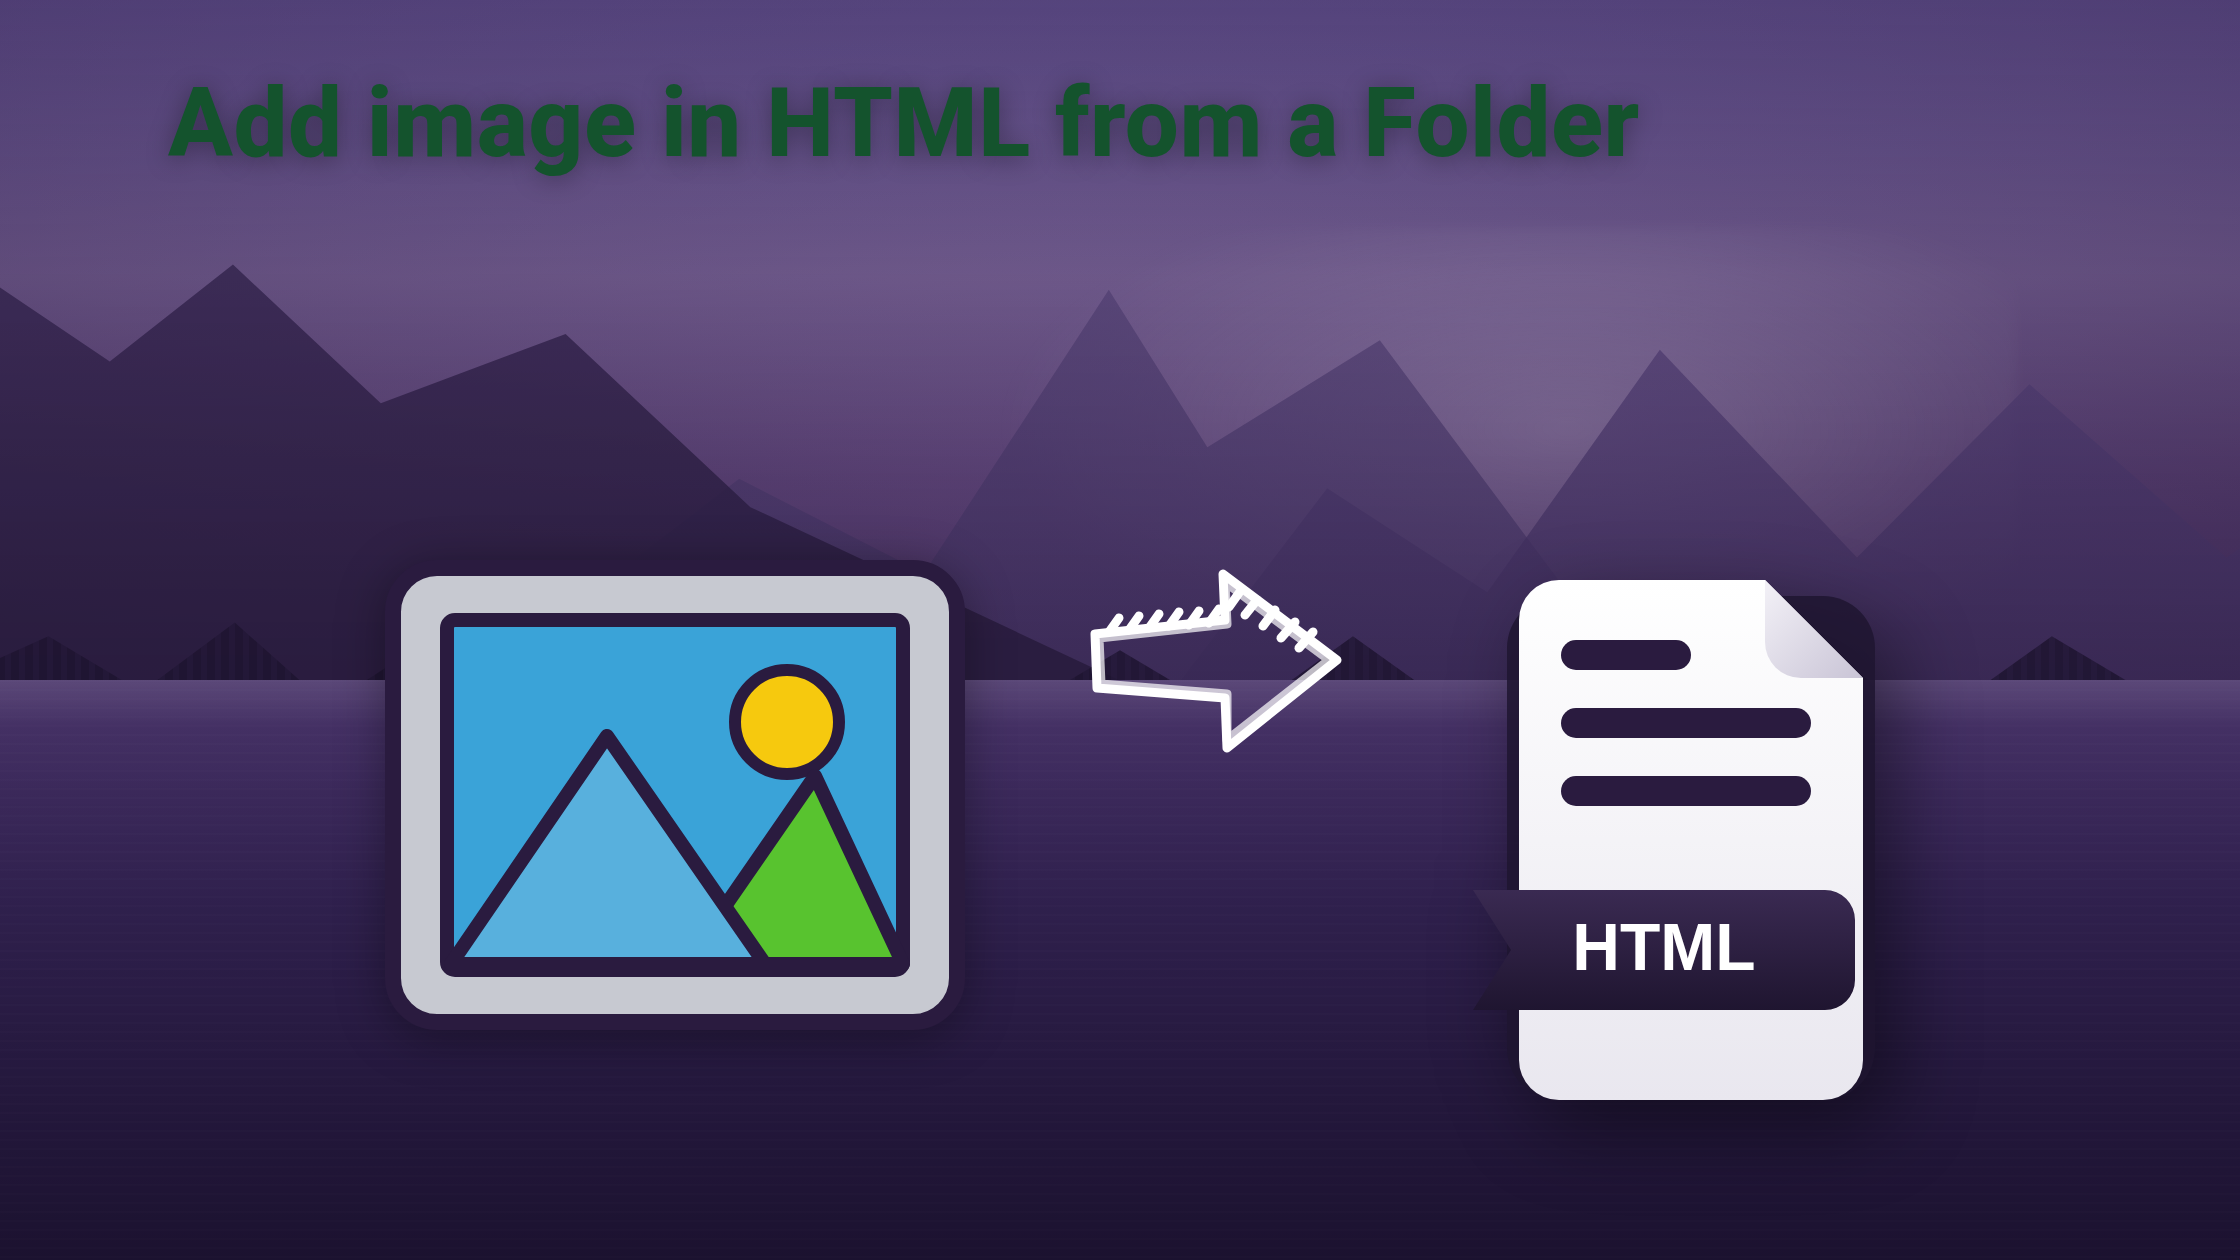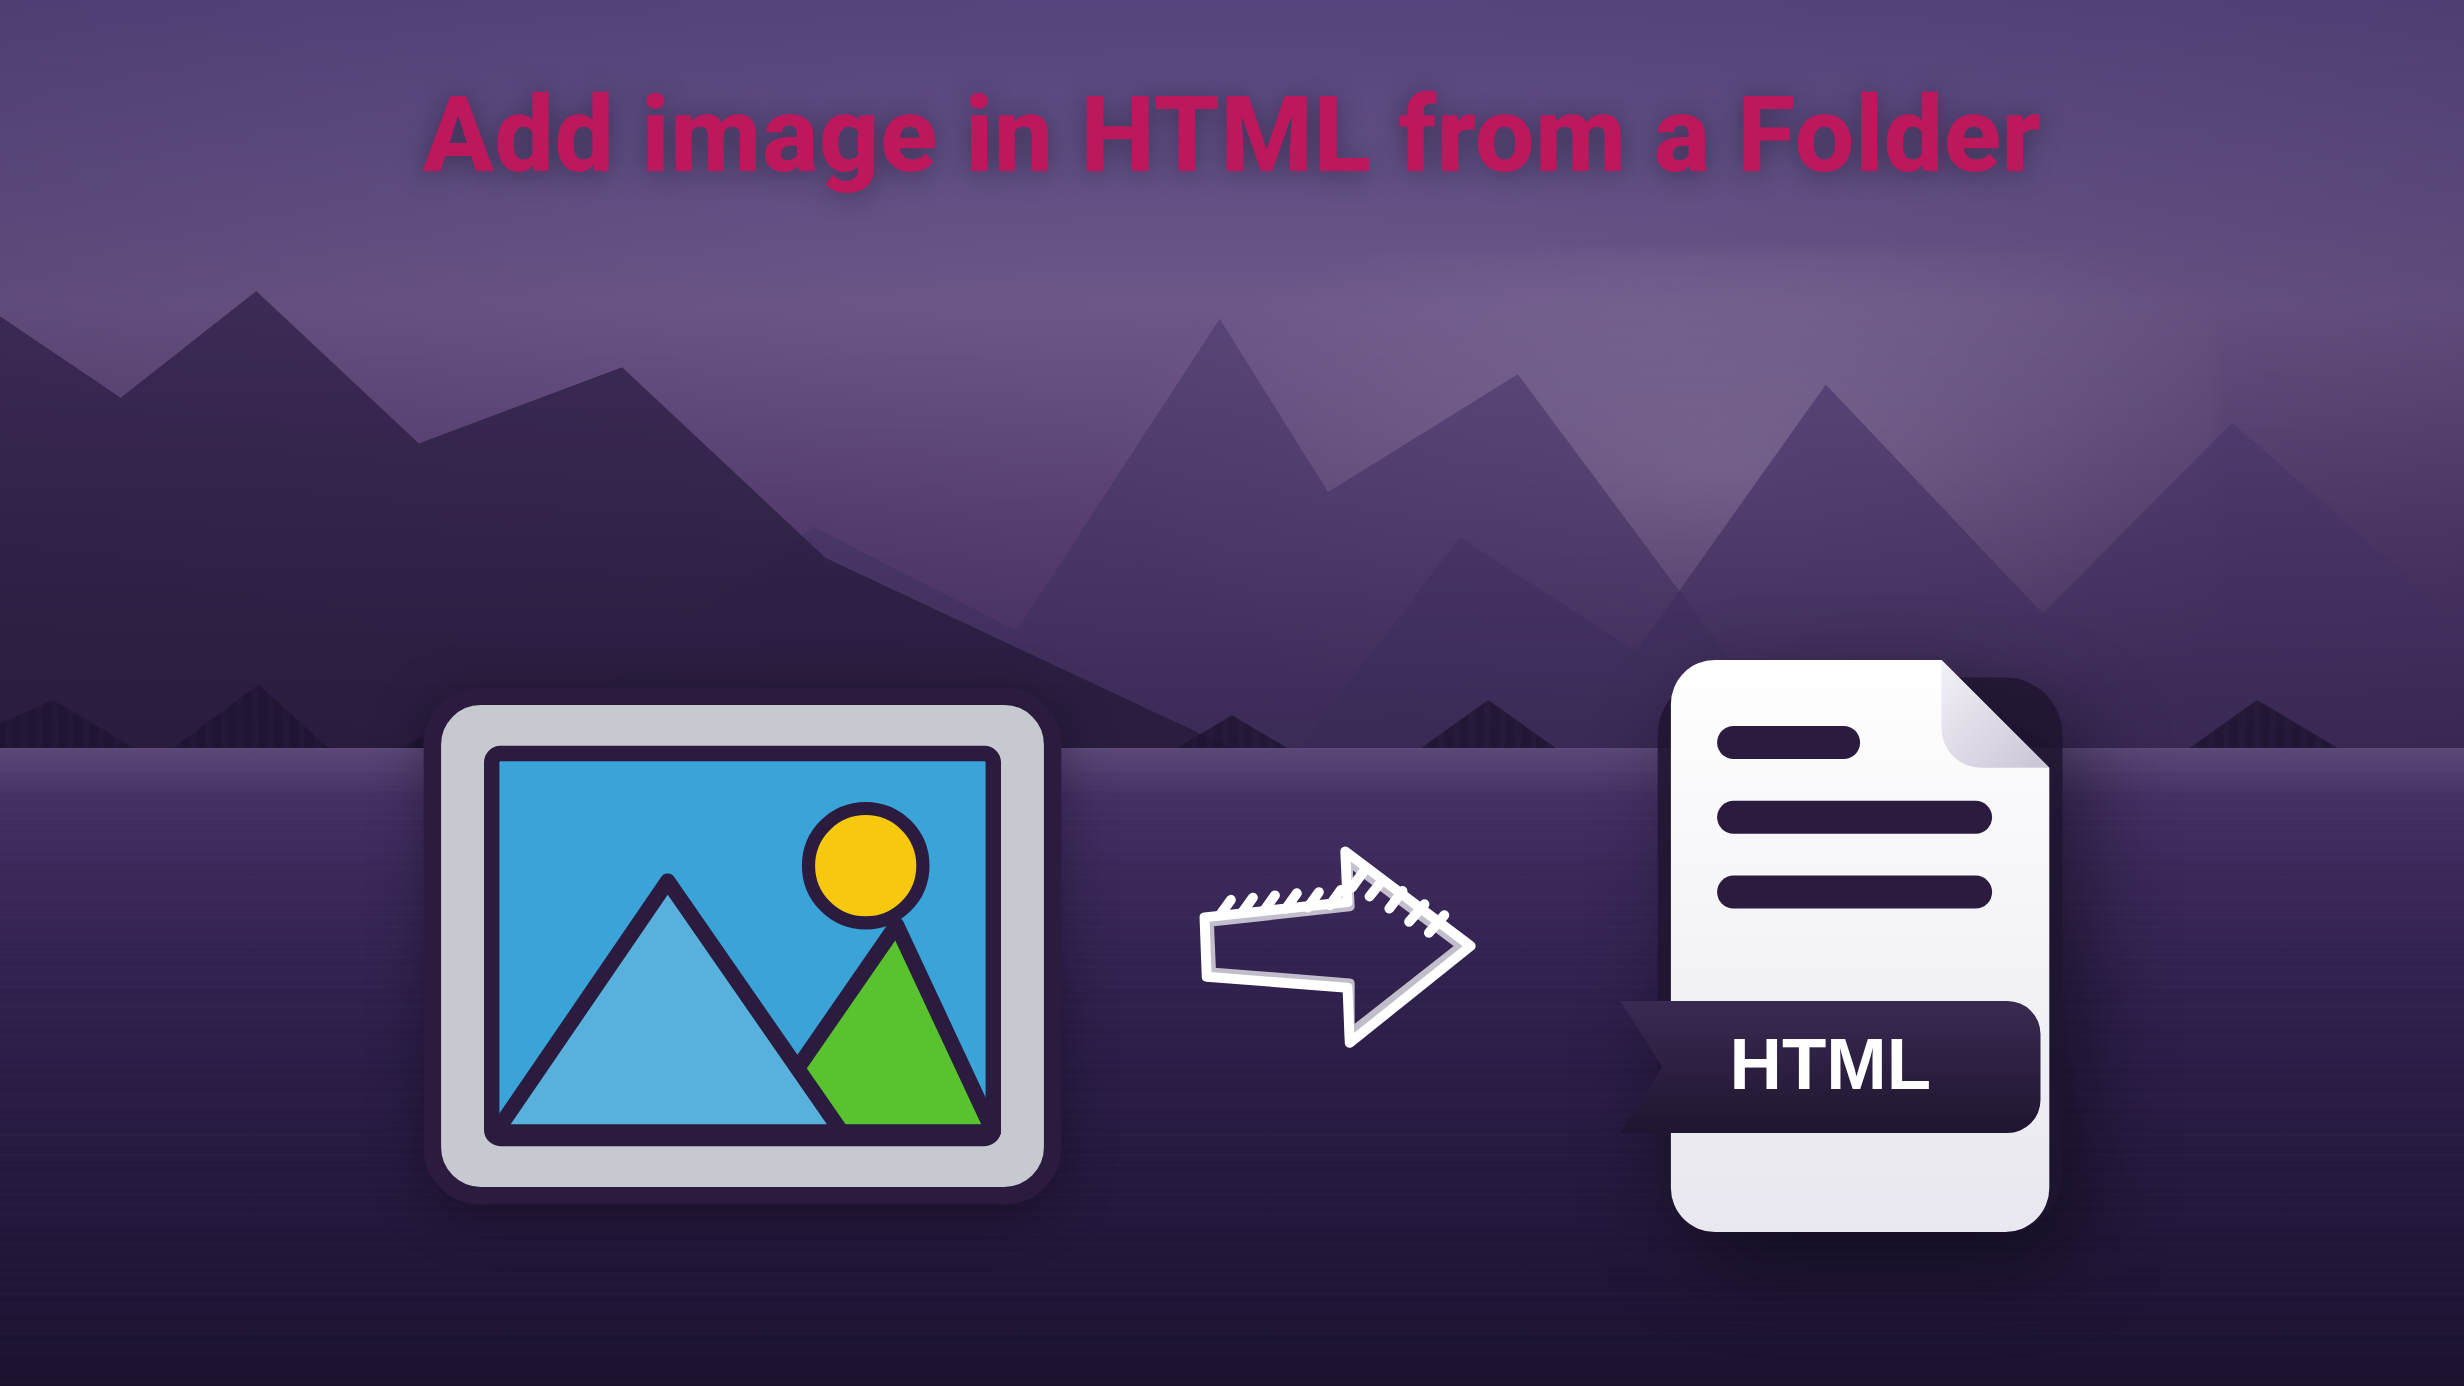--- a/index.html
+++ b/index.html
@@ -74,37 +74,36 @@
     mix-blend-mode: multiply;
   }
 
   
   .headline {
     position: absolute;
     top: 70px;
     left: 50%;
     transform: translateX(-50%);
     width: 85%;
-    text-align: center;
-    color: #be185d;
+    color: #14532d;
     font-size: 96px;
     line-height: 1.12;
     font-weight: 800;
     letter-spacing: .5px;
     text-shadow: 0 3px 24px rgba(0,0,0,.35);
   }
 
   
   .row {
     position: absolute;
     left: 0; right: 0;
     top: 560px;
     height: 600px;
     display: flex;
-    align-items: center;
+    align-items: flex-start;
     justify-content: center;
     gap: 110px;
     padding: 0 220px 0 260px;
   }
 
   
   .pic-icon { width: 580px; height: 470px; flex: 0 0 auto; filter: drop-shadow(0 8px 24px rgba(0,0,0,.35)); }
 
   
   .arrow-icon { width: 280px; height: 200px; flex: 0 0 auto; }

